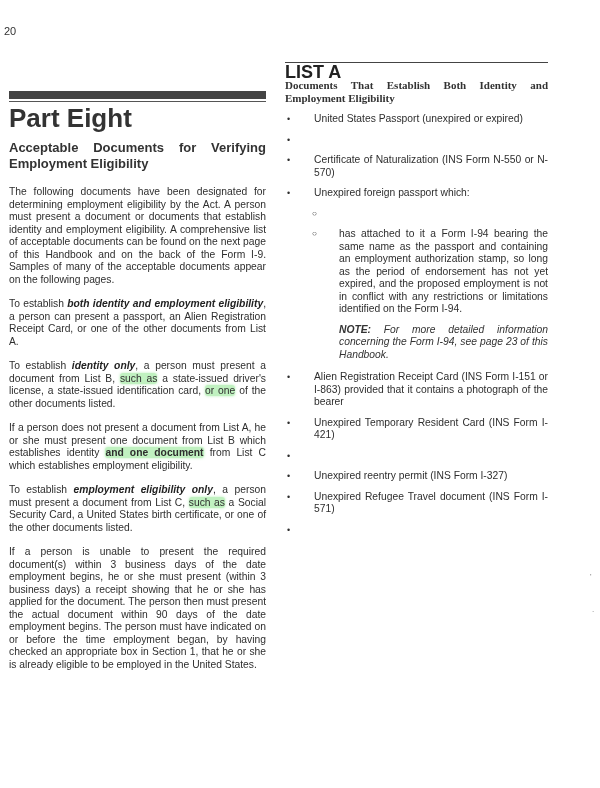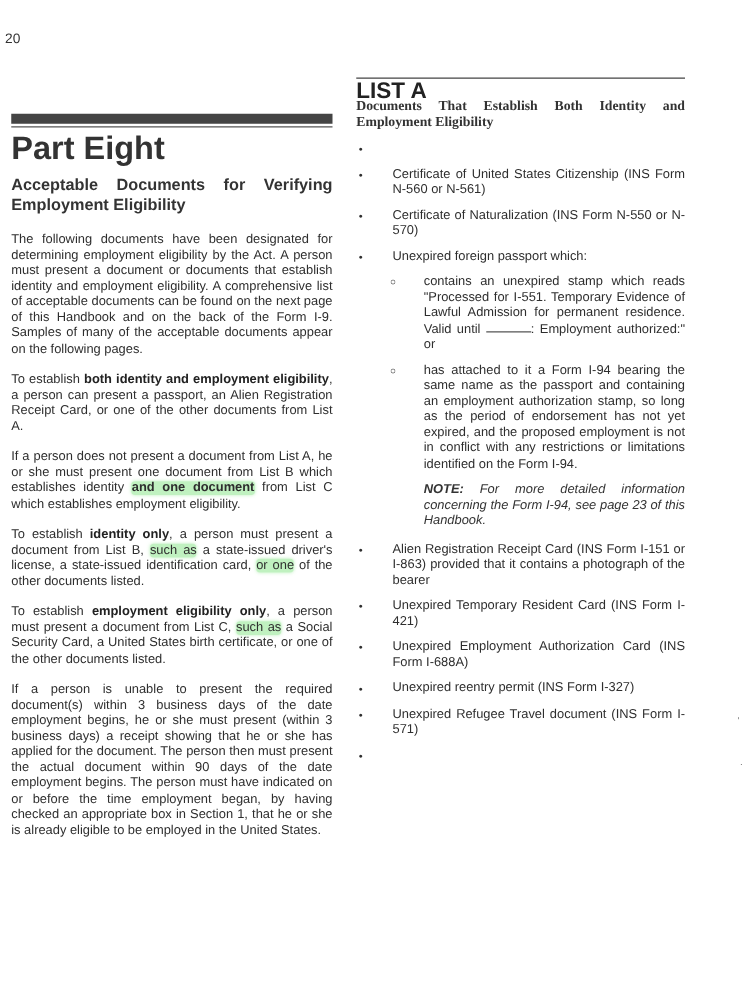--- a/index.html
+++ b/index.html
@@ -9,21 +9,21 @@
     }
     .page-number { position: absolute; left: 4px; top: 25px; font-size: 11px; color: #333; }
     .left-col { position: absolute; left: 9px; top: 69px; width: 257px; margin-top: 22px; }
     .right-col { position: absolute; left: 285px; top: 62px; width: 263px; }
     .header-bar { height: 8px; background: #444; margin-bottom: 2px; }
     .header-rule { height: 1px; background: #555; margin-bottom: 2px; }
     .right-rule { height: 1px; background: #444; margin-bottom: 3px; }
     h1 { font-size: 26px; font-weight: bold; margin: 2px 0 8px 0; color: #333; letter-spacing: 0; line-height: 28px; }
     h2.subtitle { font-size: 13px; font-weight: bold; margin: 0 0 14px 0; line-height: 16px; text-align: justify; text-align-last: left; color: #333; }
     p.para { font-size: 10.3px; line-height: 12.5px; margin: 0 0 12px 0; text-align: justify; color: #2e2e2e; }
-    p.para b { color: #222; }
+    p.para b { color: #222; font-style: italic; }
     .hl { background: rgba(140, 230, 140, 0.55); border-radius: 3px; box-shadow: 0 0 3px rgba(140,230,140,0.6); }
     .list-title { font-size: 18px; font-weight: bold; line-height: 13px; color: #222; }
     .list-subtitle { font-size: 11px; font-weight: bold; line-height: 13px; margin-bottom: 8px; text-align: justify; text-align-last: left; color: #333; font-family: Liberation Serif, serif; }
     .item { display: flex; font-size: 10.3px; line-height: 12.5px; margin-bottom: 8px; color: #2e2e2e; }
     .bullet { width: 27px; flex: none; padding-left: 2px; font-size: 9px; }
     .item-text { flex: 1; text-align: justify; }
     .subitem { display: flex; font-size: 10.3px; line-height: 12.5px; margin-bottom: 8px; padding-left: 27px; color: #2e2e2e; }
     .sub-bullet { width: 27px; flex: none; font-size: 8px; }
     .note { padding-left: 54px; font-size: 10.3px; line-height: 12.5px; font-style: italic; text-align: justify; margin-bottom: 10px; color: #333; }
     .note b { font-style: italic; }
@@ -38,72 +38,70 @@
 <div class="left-col">
   <div class="header-bar"></div>
   <div class="header-rule"></div>
   <h1>Part Eight</h1>
   <h2 class="subtitle">Acceptable Documents for Verifying Employment Eligibility</h2>
 
   <p class="para">The following documents have been designated for determining employment eligibility by the Act. A person must present a document or documents that establish identity and employment eligibility. A comprehensive list of acceptable documents can be found on the next page of this Handbook and on the back of the Form I-9. Samples of many of the acceptable documents appear on the following pages.</p>
 
   <p class="para"><span>To establish </span><b>both identity and employment eligibility</b><span>, a person can present a passport, an Alien Registration Receipt Card, or one of the other documents from List A.</span></p>
 
+  <p class="para"><span>To establish </span><b>identity only</b><span>, a person must present a document from List B, </span><span class="hl">such as</span><span> a state-issued driver's license, a state-issued identification card, </span><span class="hl">or one</span><span> of the other documents listed.</span></p>
+
   <p class="para"><span>If a person does not present a document from List A, he or she must present one document from List B which establishes identity </span><span class="hl" style="font-weight:bold">and one document</span><span> from List C which establishes employment eligibility.</span></p>
-
-  <p class="para"><span>To establish </span><b>identity only</b><span>, a person must present a document from List B, </span><span class="hl">such as</span><span> a state-issued driver's license, a state-issued identification card, </span><span class="hl">or one</span><span> of the other documents listed.</span></p>
 
   <p class="para"><span>To establish </span><b>employment eligibility only</b><span>, a person must present a document from List C, </span><span class="hl">such as</span><span> a Social Security Card, a United States birth certificate, or one of the other documents listed.</span></p>
 
   <p class="para">If a person is unable to present the required document(s) within 3 business days of the date employment begins, he or she must present (within 3 business days) a receipt showing that he or she has applied for the document. The person then must present the actual document within 90 days of the date employment begins. The person must have indicated on or before the time employment began, by having checked an appropriate box in Section 1, that he or she is already eligible to be employed in the United States.</p>
 </div>
 
 <div class="right-col">
   <div class="right-rule"></div>
   <div class="list-title">LIST A</div>
   <div class="list-subtitle">Documents That Establish Both Identity and Employment Eligibility</div>
 
   <div class="item">
       <span class="bullet">•</span>
+      <span class="item-text">United States Passport (unexpired or expired)</span>
     </div>
   <div class="item">
       <span class="bullet">•</span>
-      <span class="item-text">Certificate of United States Citizenship (INS Form N-560 or N-561)</span>
     </div>
   <div class="item">
       <span class="bullet">•</span>
       <span class="item-text">Certificate of Naturalization (INS Form N-550 or N-570)</span>
     </div>
   <div class="item">
       <span class="bullet">•</span>
       <span class="item-text">Unexpired foreign passport which:</span>
     </div>
 
   <div class="subitem">
       <span class="sub-bullet">○</span>
-      <span class="item-text"><span>contains an unexpired stamp which reads "Processed for I-551. Temporary Evidence of Lawful Admission for permanent residence. Valid until </span><span class="blank"></span><span>: Employment authorized:" or</span></span>
     </div>
   <div class="subitem">
       <span class="sub-bullet">○</span>
       <span class="item-text">has attached to it a Form I-94 bearing the same name as the passport and containing an employment authorization stamp, so long as the period of endorsement has not yet expired, and the proposed employment is not in conflict with any restrictions or limitations identified on the Form I-94.</span>
     </div>
 
   <div class="note"><b>NOTE:</b><span> For more detailed information concerning the Form I-94, see page 23 of this Handbook.</span></div>
 
   <div class="item">
       <span class="bullet">•</span>
       <span class="item-text">Alien Registration Receipt Card (INS Form I-151 or I-863) provided that it contains a photograph of the bearer</span>
     </div>
   <div class="item">
       <span class="bullet">•</span>
       <span class="item-text">Unexpired Temporary Resident Card (INS Form I-421)</span>
     </div>
   <div class="item">
       <span class="bullet">•</span>
-      <span class="item-text">Unexpired Employment Authorization Card (INS Form I-688A)</span>
     </div>
   <div class="item">
       <span class="bullet">•</span>
       <span class="item-text">Unexpired reentry permit (INS Form I-327)</span>
     </div>
   <div class="item">
       <span class="bullet">•</span>
       <span class="item-text">Unexpired Refugee Travel document (INS Form I-571)</span>
     </div>
   <div class="item">

